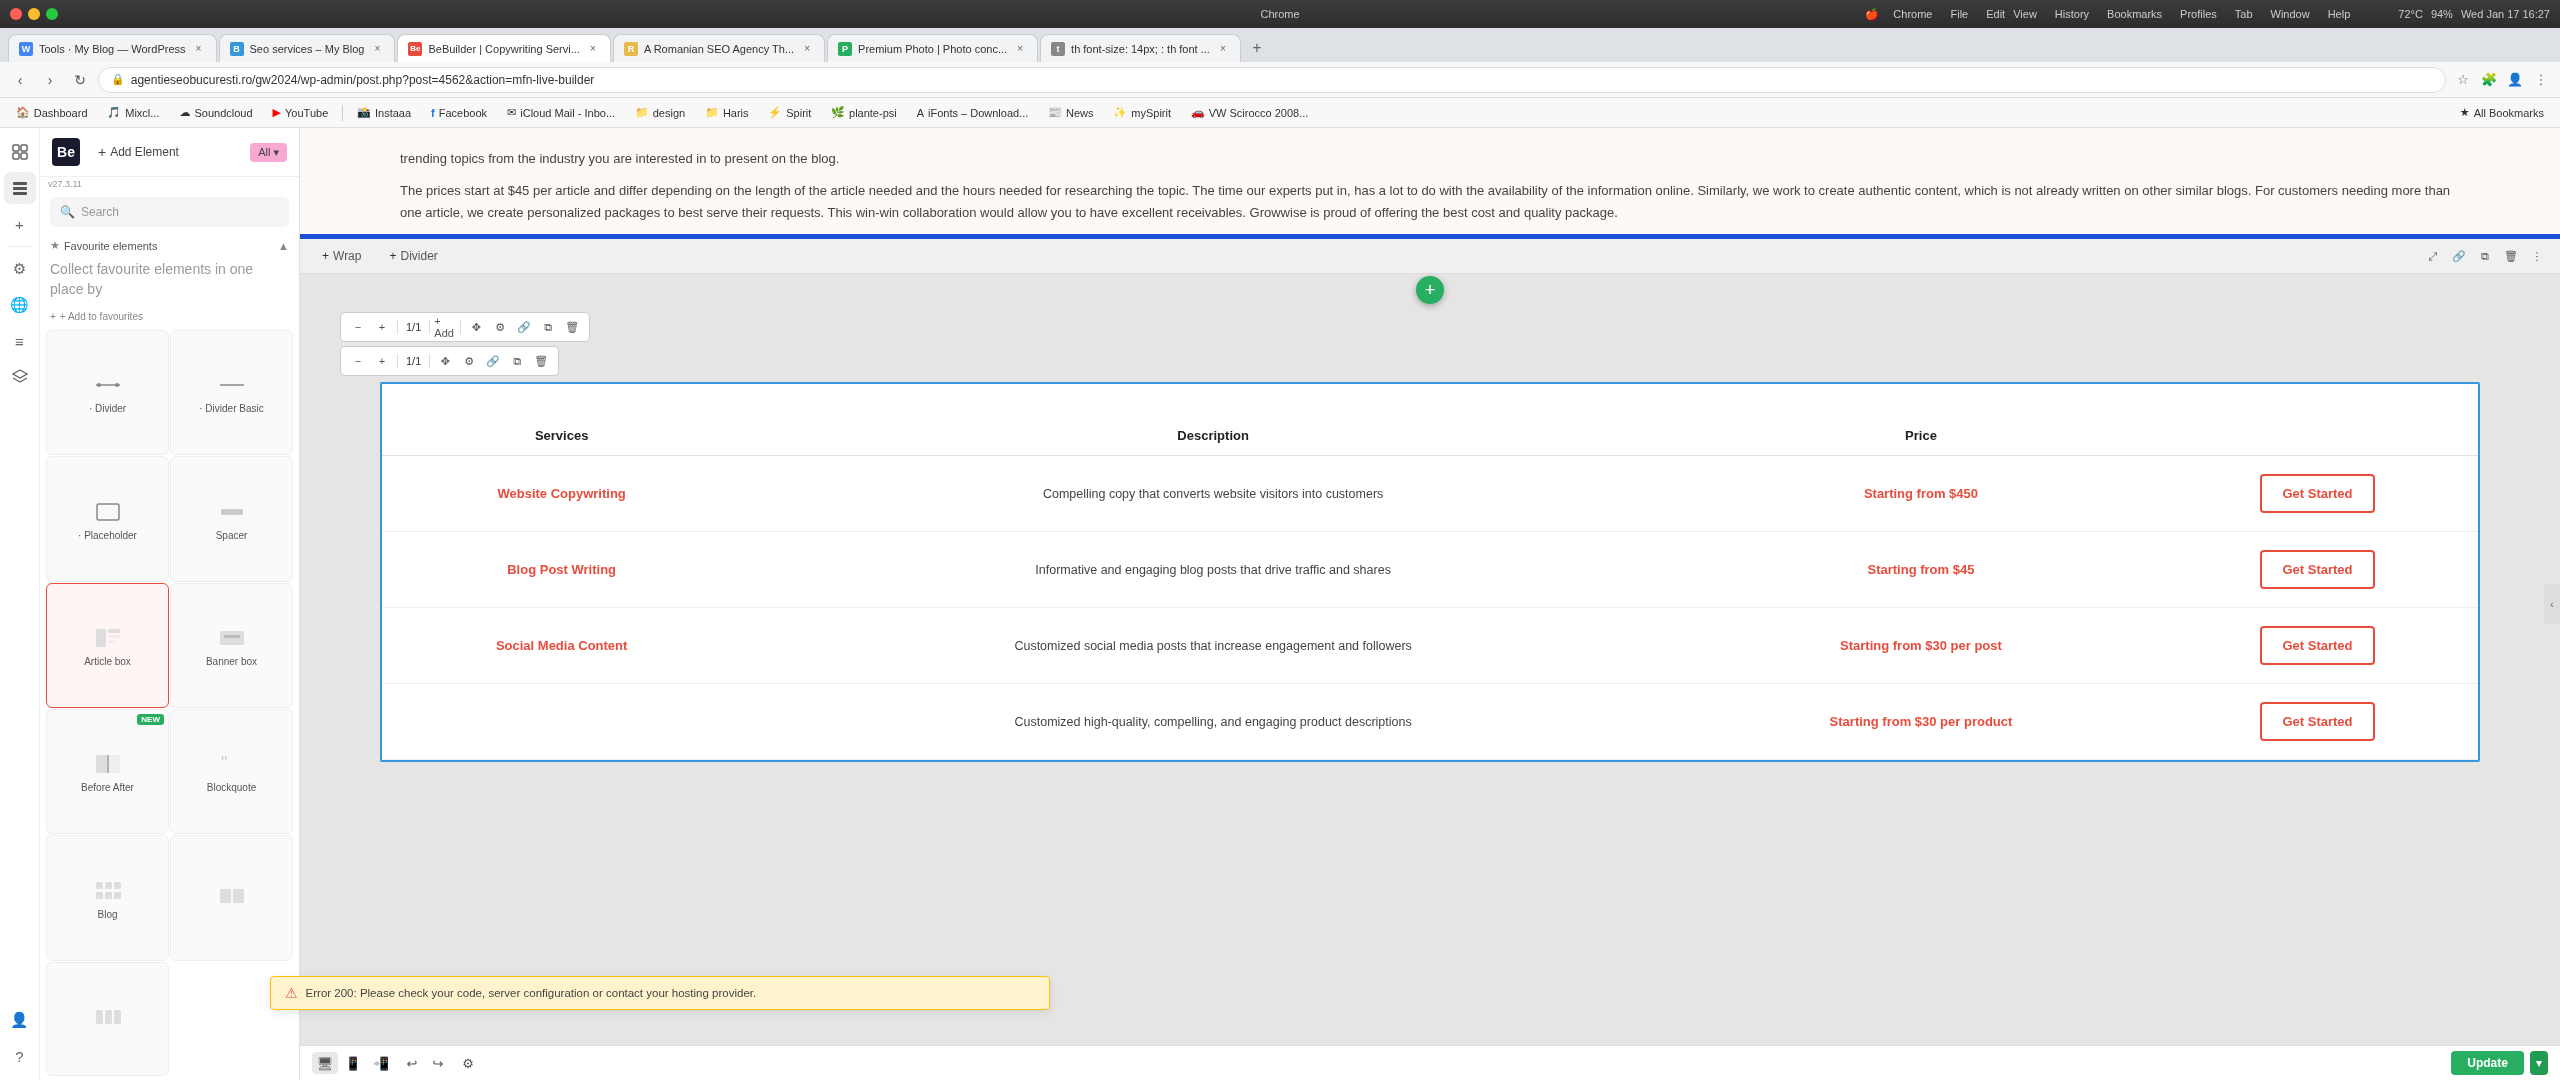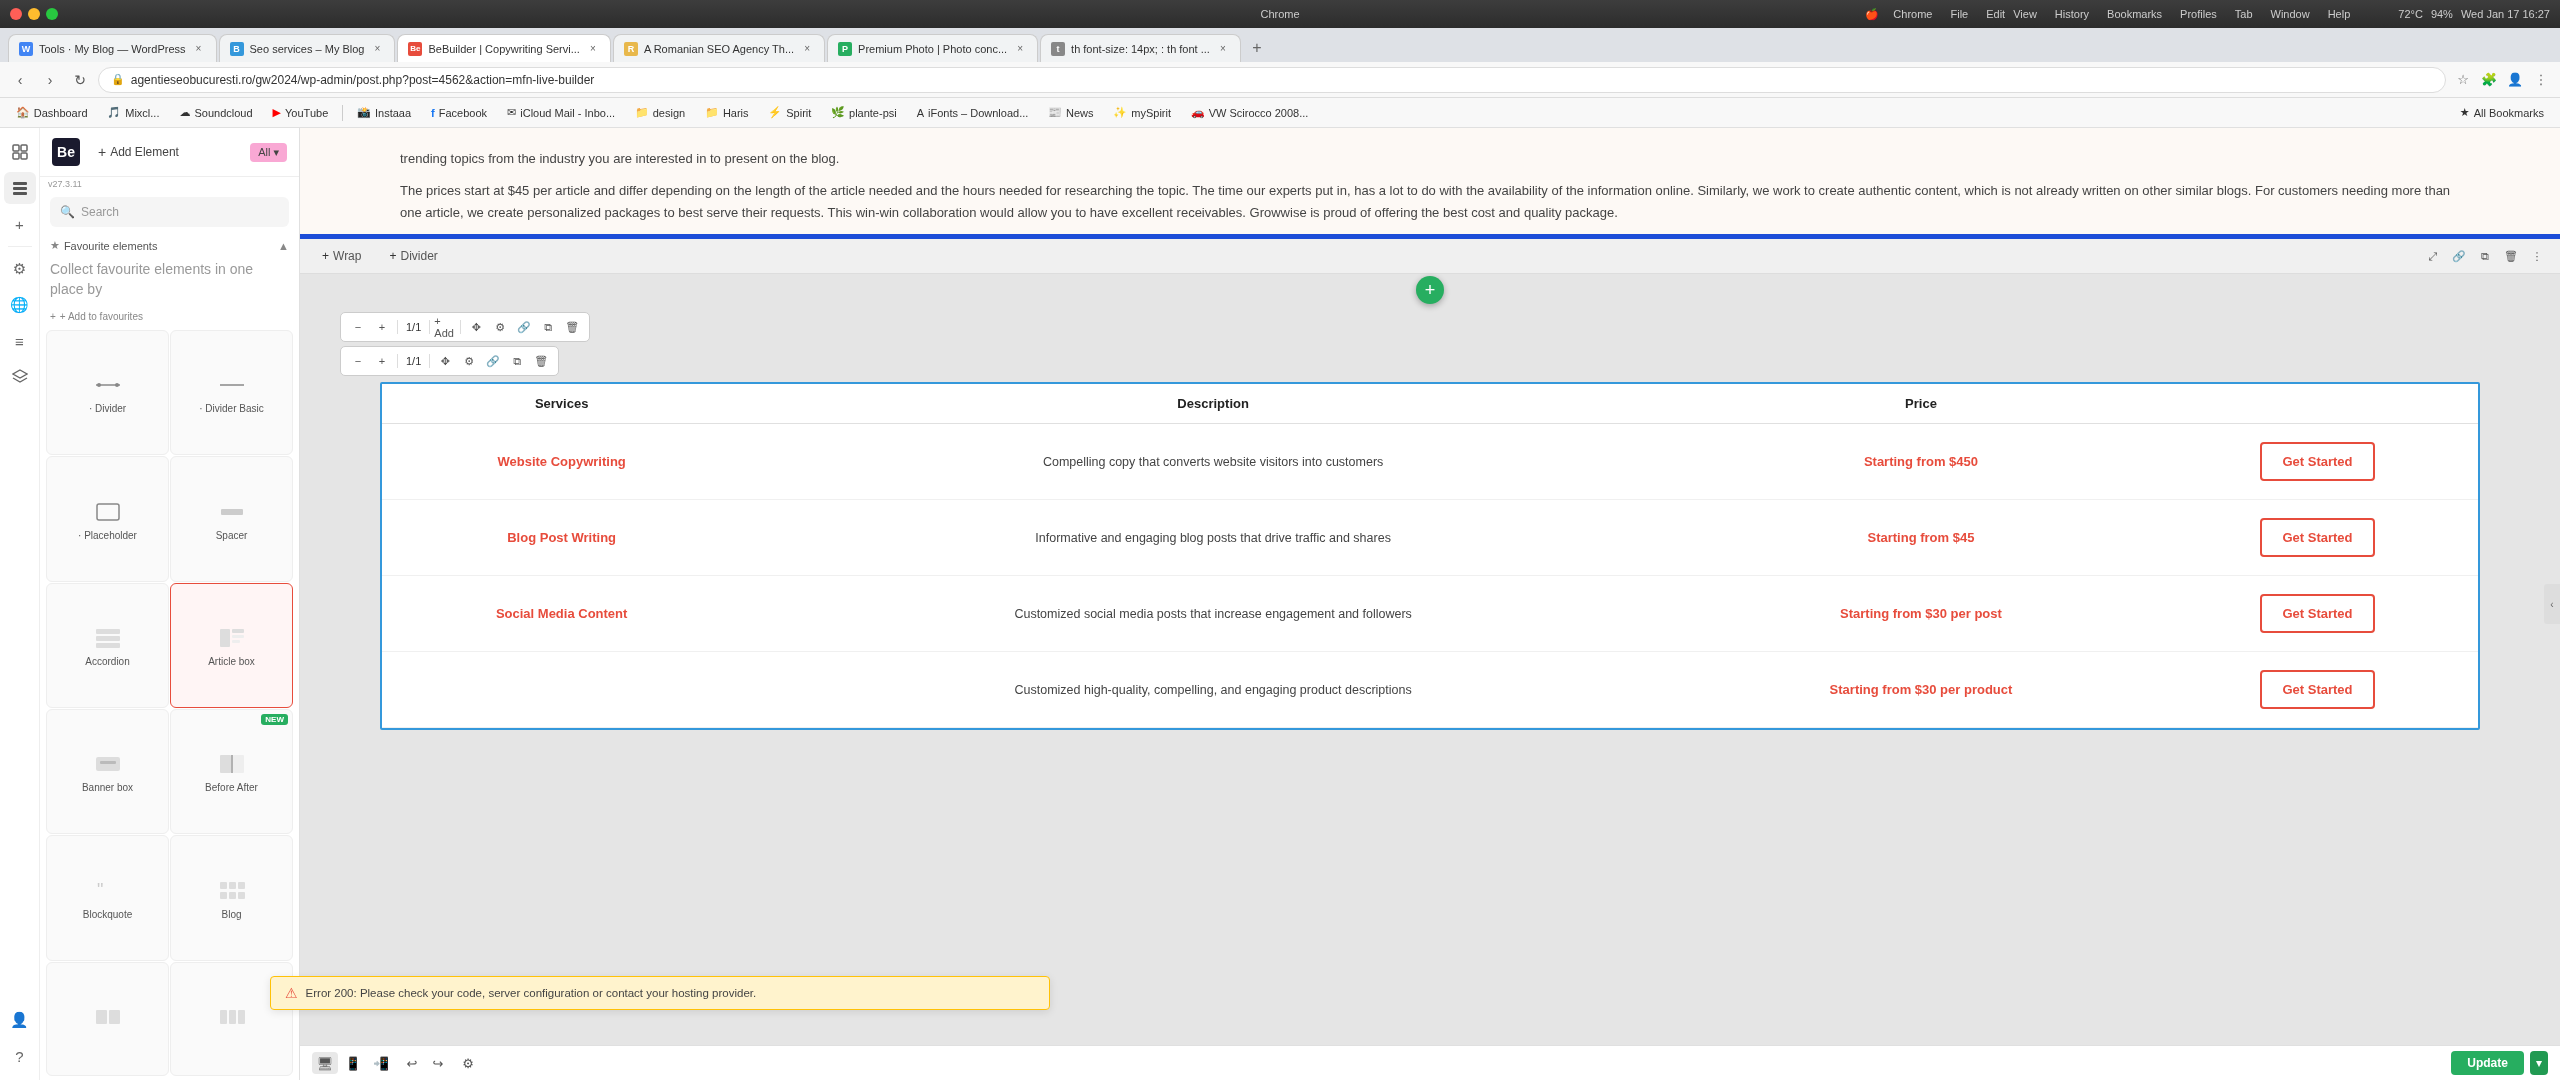--- a/index.html
+++ b/index.html
@@ -364,20 +364,21 @@
       background: #fff;
       margin: 0 40px;
       border: 2px solid #3498db;
       border-radius: 2px;
       position: relative;
     }
 
     table.services-table {
       width: 100%;
       border-collapse: collapse;
+      margin-top: 32px;
     }
     table.services-table th {
       padding: 12px 16px;
       font-size: 13px;
       font-weight: 600;
       color: #222;
       border-bottom: 1px solid #e0e0e0;
       text-align: left;
       background: #fff;
     }
@@ -762,30 +763,20 @@
 
       <div class="elem-tile">
         <div class="elem-icon">
           <svg viewBox="0 0 28 22">
               <rect x="3" y="8" width="22" height="6" rx="1" fill="#ccc"></rect>
             </svg>
         </div>
         <span class="elem-label">Spacer</span>
       </div>
 
-      <div class="elem-tile">
-        <div class="elem-icon">
-          <svg viewBox="0 0 28 22">
-              <rect x="2" y="2" width="24" height="5" rx="1" fill="#ddd"></rect>
-              <rect x="2" y="9" width="24" height="5" rx="1" fill="#ddd"></rect>
-              <rect x="2" y="16" width="24" height="5" rx="1" fill="#ddd"></rect>
-            </svg>
-        </div>
-        <span class="elem-label">Accordion</span>
-      </div>
 
       <div class="elem-tile selected">
         <div class="elem-icon">
           <svg viewBox="0 0 28 22">
               <rect x="2" y="2" width="10" height="18" rx="1" fill="#ddd"></rect>
               <rect x="14" y="2" width="12" height="4" rx="1" fill="#ddd"></rect>
               <rect x="14" y="8" width="12" height="3" rx="1" fill="#eee"></rect>
               <rect x="14" y="13" width="8" height="3" rx="1" fill="#eee"></rect>
             </svg>
         </div>

